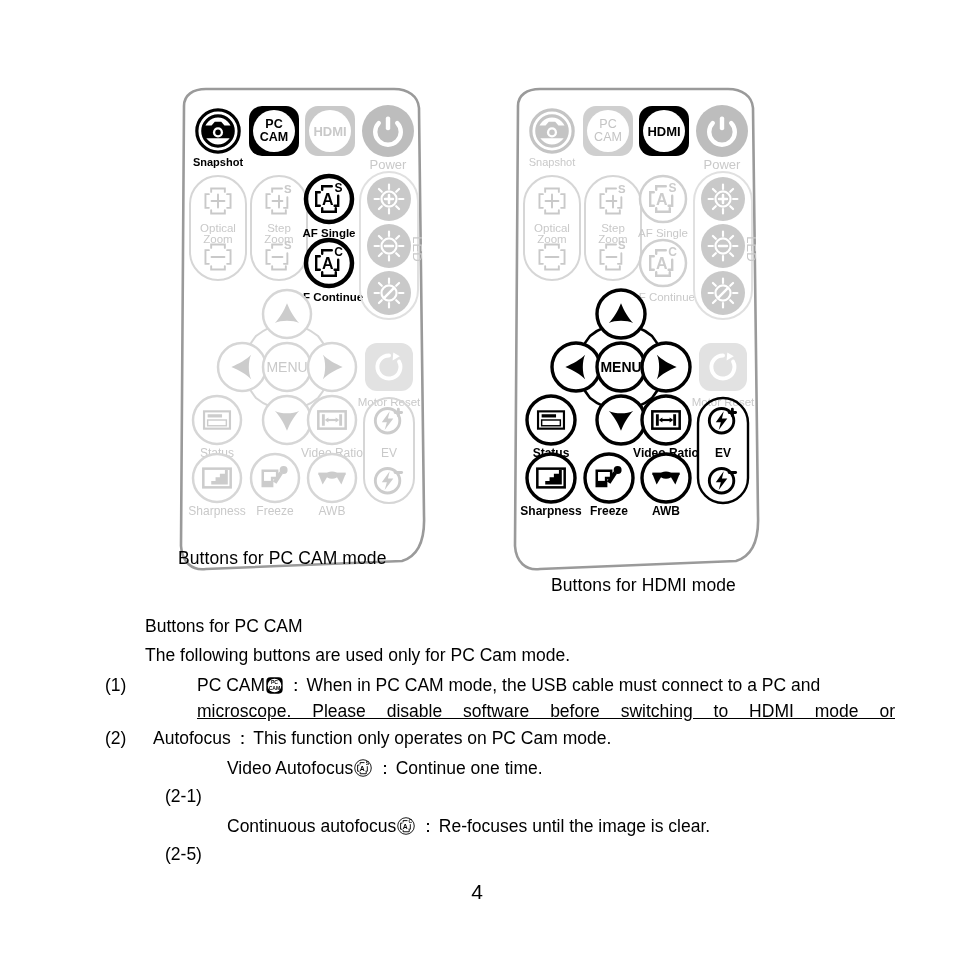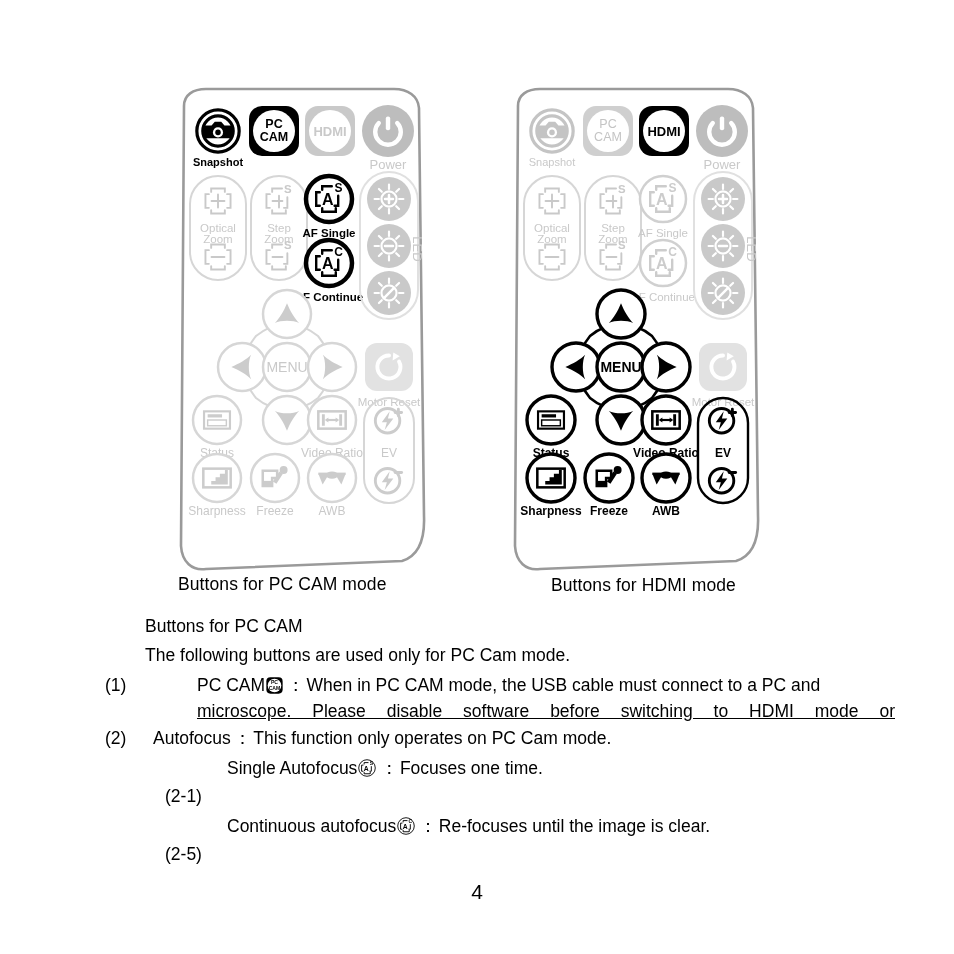--- a/index.html
+++ b/index.html
@@ -20,21 +20,21 @@
   .remote.right{left:506px;}
   .remote svg{display:block;width:100%;height:100%;}
 
   
   .caption{
     position:absolute;
     font-size:17.5px;
     letter-spacing:.1px;
     white-space:nowrap;
   }
-  .caption.cap-left{left:178px;top:574px;}
+  .caption.cap-left{left:178px;top:548px;}
   .caption.cap-right{left:551px;top:575px;}
 
   
   .body-text{
     position:absolute;
     left:105px;top:613px;
     width:790px;
     font-size:17.5px;
     line-height:26px;
   }
@@ -535,31 +535,31 @@
         </div>
       </div>
 
     </div>
 
     <div class="sublist">
 
       <div class="subitem">
         <div class="subnum">(2-1)</div>
         <div>
-          <span>Single Autofocus</span><span class="inline-ico"><svg width="18" height="18" viewBox="0 0 50 50">
+          <span>Video Autofocus</span><span class="inline-ico"><svg width="18" height="18" viewBox="0 0 50 50">
                 <circle cx="25" cy="25" r="23" fill="#fff" stroke="#000" stroke-width="2.5"></circle>
                 <g fill="none" stroke="#000" stroke-width="2.6" stroke-linecap="round">
                   <path d="M14 17 h-4 v17 h4"></path>
                   <path d="M37 21 v13 h-4"></path>
                   <path d="M17 14 v-4 h11"></path>
                   <path d="M17 37 v4 h17 v-4"></path>
                 </g>
                 <text x="23" y="32" text-anchor="middle" font-family="'Liberation Sans',sans-serif" font-size="19" font-weight="bold" fill="#000">A</text>
                 <text x="37" y="16" text-anchor="middle" font-family="'Liberation Sans',sans-serif" font-size="14" font-weight="bold" fill="#000">S</text>
-              </svg></span><span class="colon">：</span><span>Focuses one time.</span>
+              </svg></span><span class="colon">：</span><span>Continue one time.</span>
         </div>
       </div>
 
       <div class="subitem">
         <div class="subnum">(2-5)</div>
         <div>
           <span>Continuous autofocus</span><span class="inline-ico"><svg width="18" height="18" viewBox="0 0 50 50">
                 <circle cx="25" cy="25" r="23" fill="#fff" stroke="#000" stroke-width="2.5"></circle>
                 <g fill="none" stroke="#000" stroke-width="2.6" stroke-linecap="round">
                   <path d="M14 17 h-4 v17 h4"></path>

